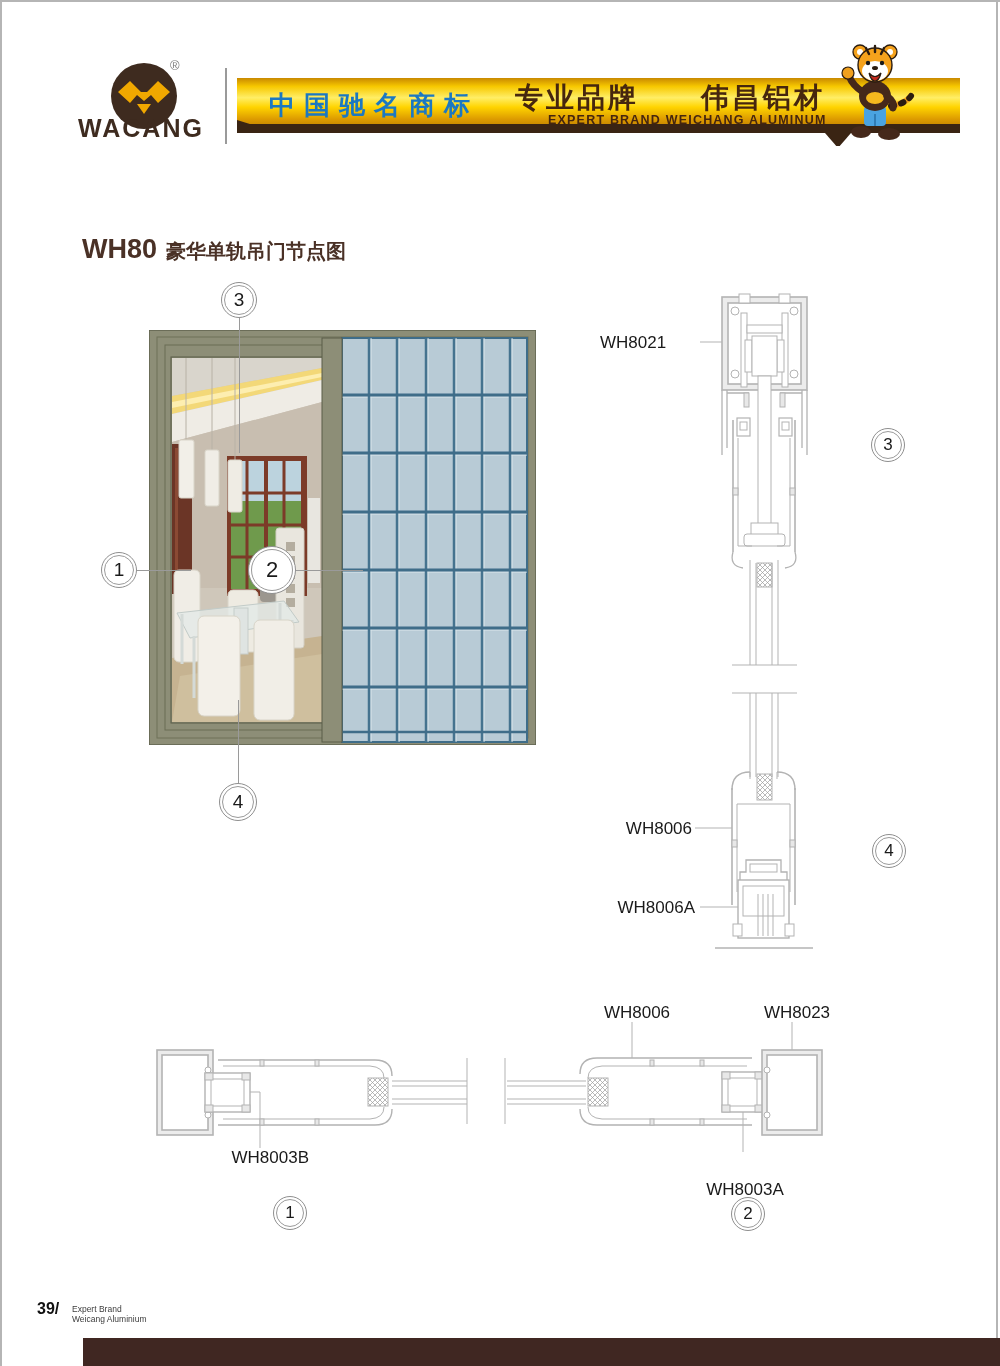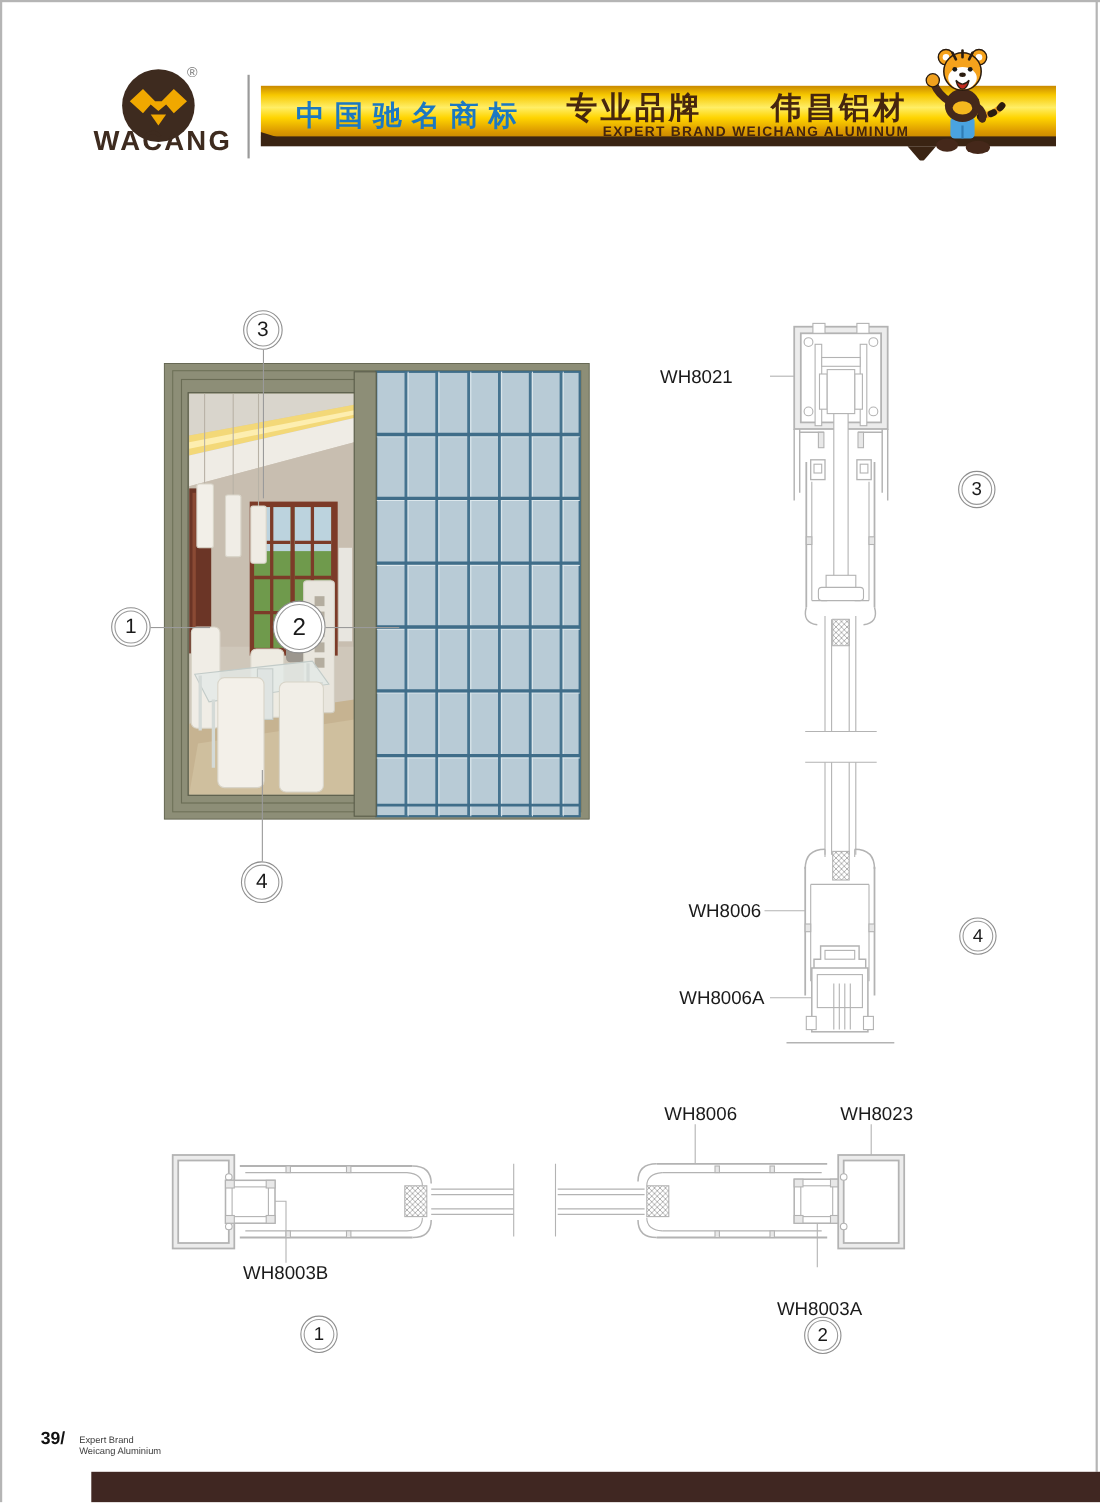--- a/index.html
+++ b/index.html
@@ -1,21 +1,21 @@
 <!DOCTYPE html>
 <html><head>
 <meta charset="utf-8">
 <style>
   html,body{margin:0;padding:0;background:#ffffff;}
   #page{position:relative;width:1000px;height:1366px;background:#fff;overflow:hidden;
         font-family:"Liberation Sans","DejaVu Sans",sans-serif;}
   .abs{position:absolute;}
   .edge{position:absolute;background:#b5b5b5;}
   
-  #brand-word{position:absolute;left:78px;top:114px;width:140px;text-align:center;
+  #brand-word{position:absolute;left:78px;top:114px;width:140px;
       font-size:25px;font-weight:bold;letter-spacing:2px;color:#3e2b1f;}
   #reg-mark{position:absolute;left:170px;top:58px;font-size:13px;color:#7a7a7a;}
   #logo-divider{position:absolute;left:225px;top:68px;width:2px;height:76px;background:#9a9a9a;}
   #banner{position:absolute;left:237px;top:76px;width:723px;height:70px;}
   #banner-cn-blue{position:absolute;left:32px;top:12px;font-size:26px;font-weight:bold;
       letter-spacing:9px;color:#1b78c2;white-space:nowrap;}
   #banner-cn-brown{position:absolute;left:278px;top:3px;font-size:28px;font-weight:bold;
       letter-spacing:3px;color:#46260e;white-space:nowrap;}
   #banner-en{position:absolute;left:280px;top:37px;font-size:12.5px;font-weight:bold;
       letter-spacing:1.2px;color:#46260e;white-space:nowrap;padding-left:31px;}
@@ -94,20 +94,23 @@
     <circle cx="57" cy="12" r="3" fill="#fff"></circle>
     <circle cx="42" cy="25" r="17" fill="#f5a21c" stroke="#2a1c10" stroke-width="1.4"></circle>
     <path d="M33,8 l3,6 M42,6 l0,6 M51,8 l-3,6" stroke="#2a1c10" stroke-width="2.4" stroke-linecap="round"></path>
     <ellipse cx="42" cy="31" rx="13" ry="10" fill="#ffffff"></ellipse>
     <circle cx="35" cy="23" r="2.2" fill="#1a1a1a"></circle>
     <circle cx="49" cy="23" r="2.2" fill="#1a1a1a"></circle>
     <ellipse cx="42" cy="28" rx="3" ry="2" fill="#2a1c10"></ellipse>
     <path d="M36,33 q6,7 12,0 q-2,8 -6,8 q-4,0 -6,-8" fill="#c22a1e" stroke="#2a1c10" stroke-width="1.2"></path>
   </svg>
 
+  <div id="page-title">
+    <span id="title-code">WH80</span><span id="title-cn">豪华单轨吊门节点图</span>
+  </div>
 
   <svg class="abs" style="left:149px;top:330px;" width="387" height="415" viewBox="0 0 387 415">
     <rect x="0" y="0" width="387" height="415" fill="#8d8e77" stroke="#60634f" stroke-width="1.5"></rect>
     <rect x="8" y="7" width="371" height="401" fill="none" stroke="#6f7158" stroke-width="1"></rect>
 
     <rect x="16" y="15" width="162" height="385" fill="#8d8e77" stroke="#6a6c55" stroke-width="1"></rect>
     <rect x="22" y="27" width="152" height="366" fill="none" stroke="#5a5c49" stroke-width="1"></rect>
 
     <g transform="translate(23,28)">
       <rect x="0" y="0" width="150" height="364" fill="#cfc7ba"></rect>
@@ -348,21 +351,21 @@
 
       <rect x="632" y="50" width="60" height="85" fill="#ececec"></rect>
       <rect x="637" y="55" width="50" height="75" fill="#ffffff"></rect>
       <circle cx="637" cy="70" r="3" fill="#fff" stroke-width="1"></circle>
       <circle cx="637" cy="115" r="3" fill="#fff" stroke-width="1"></circle>
     </g>
   </svg>
 
   <div class="dlabel" style="left:597px;width:80px;top:1003px;text-align:center;">WH8006</div>
   <div class="dlabel" style="left:757px;width:80px;top:1003px;text-align:center;">WH8023</div>
-  <div class="dlabel" style="left:221px;width:88px;top:1148px;text-align:left;">WH8003B</div>
+  <div class="dlabel" style="left:221px;width:88px;top:1148px;text-align:right;">WH8003B</div>
   <div class="dlabel" style="left:701px;width:88px;top:1153px;text-align:center;margin-top:27px;">WH8003A</div>
 
   <div class="callout" style="left:273px;top:1196px;width:34px;height:34px;">
     <span class="ring"></span>
       <span class="num" style="font-size:17px;">1</span>
   </div>
   <div class="callout" style="left:731px;top:1197px;width:34px;height:34px;">
     <span class="ring"></span>
       <span class="num" style="font-size:17px;">2</span>
   </div>

